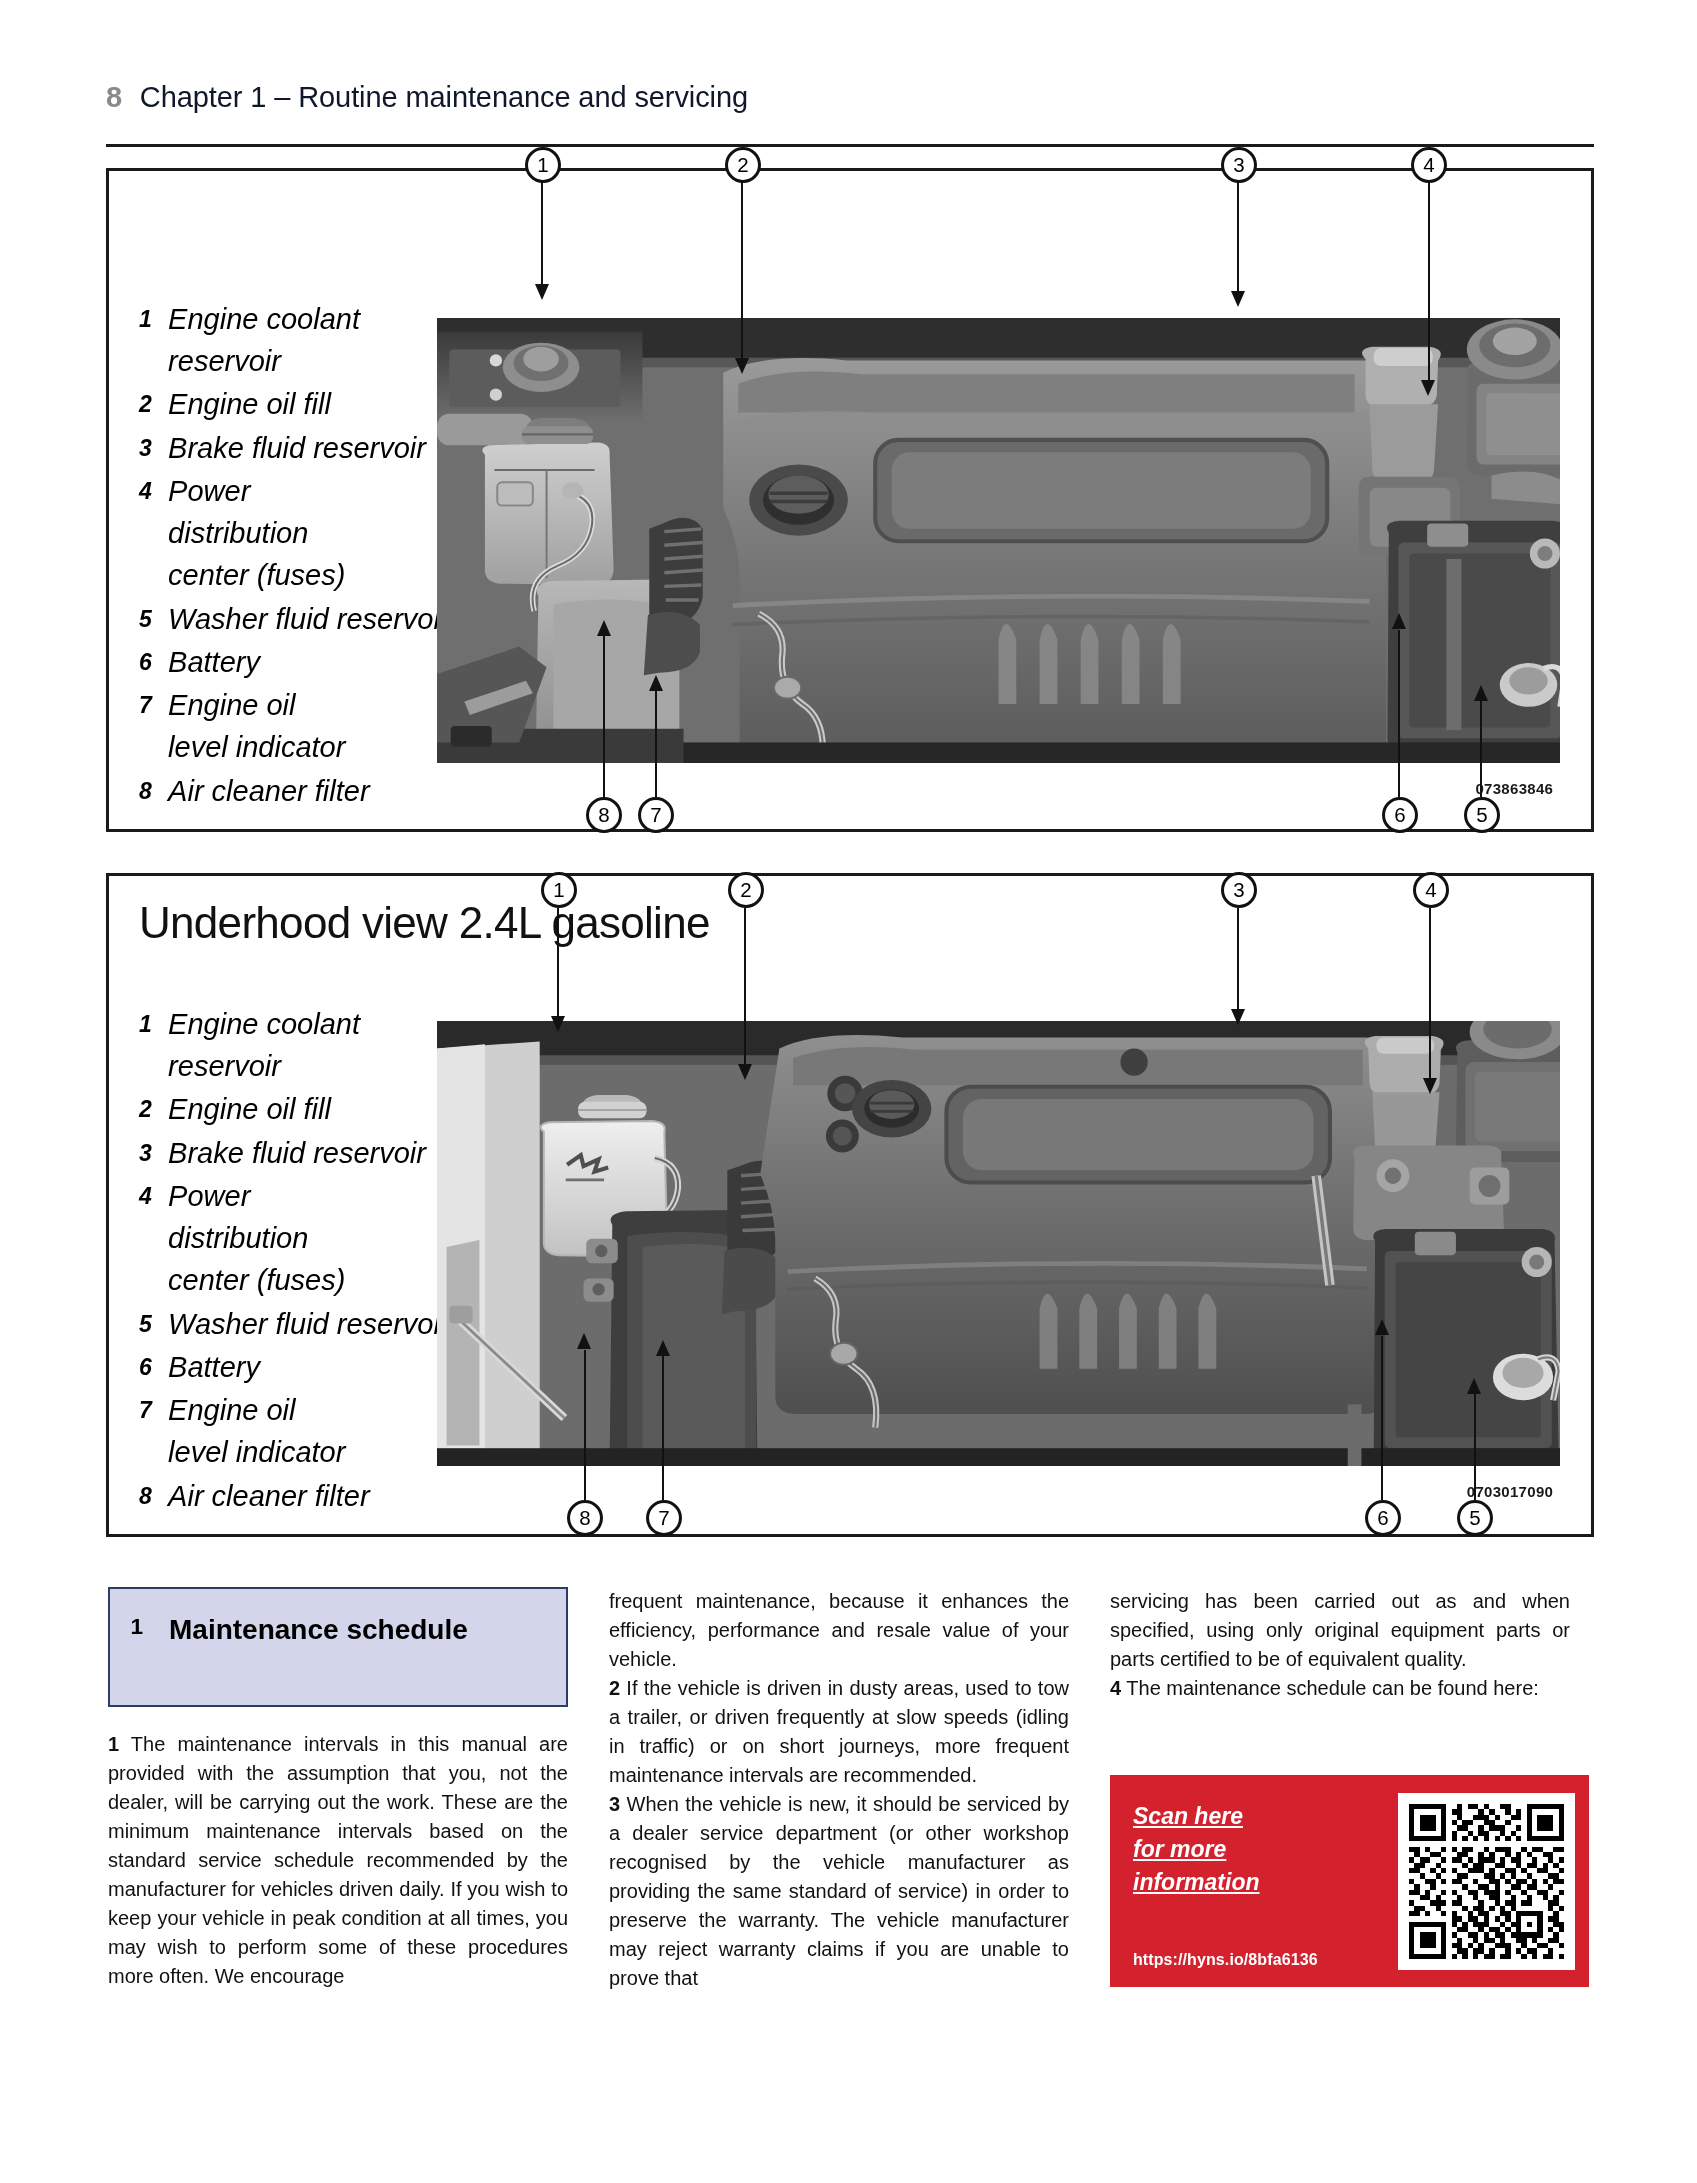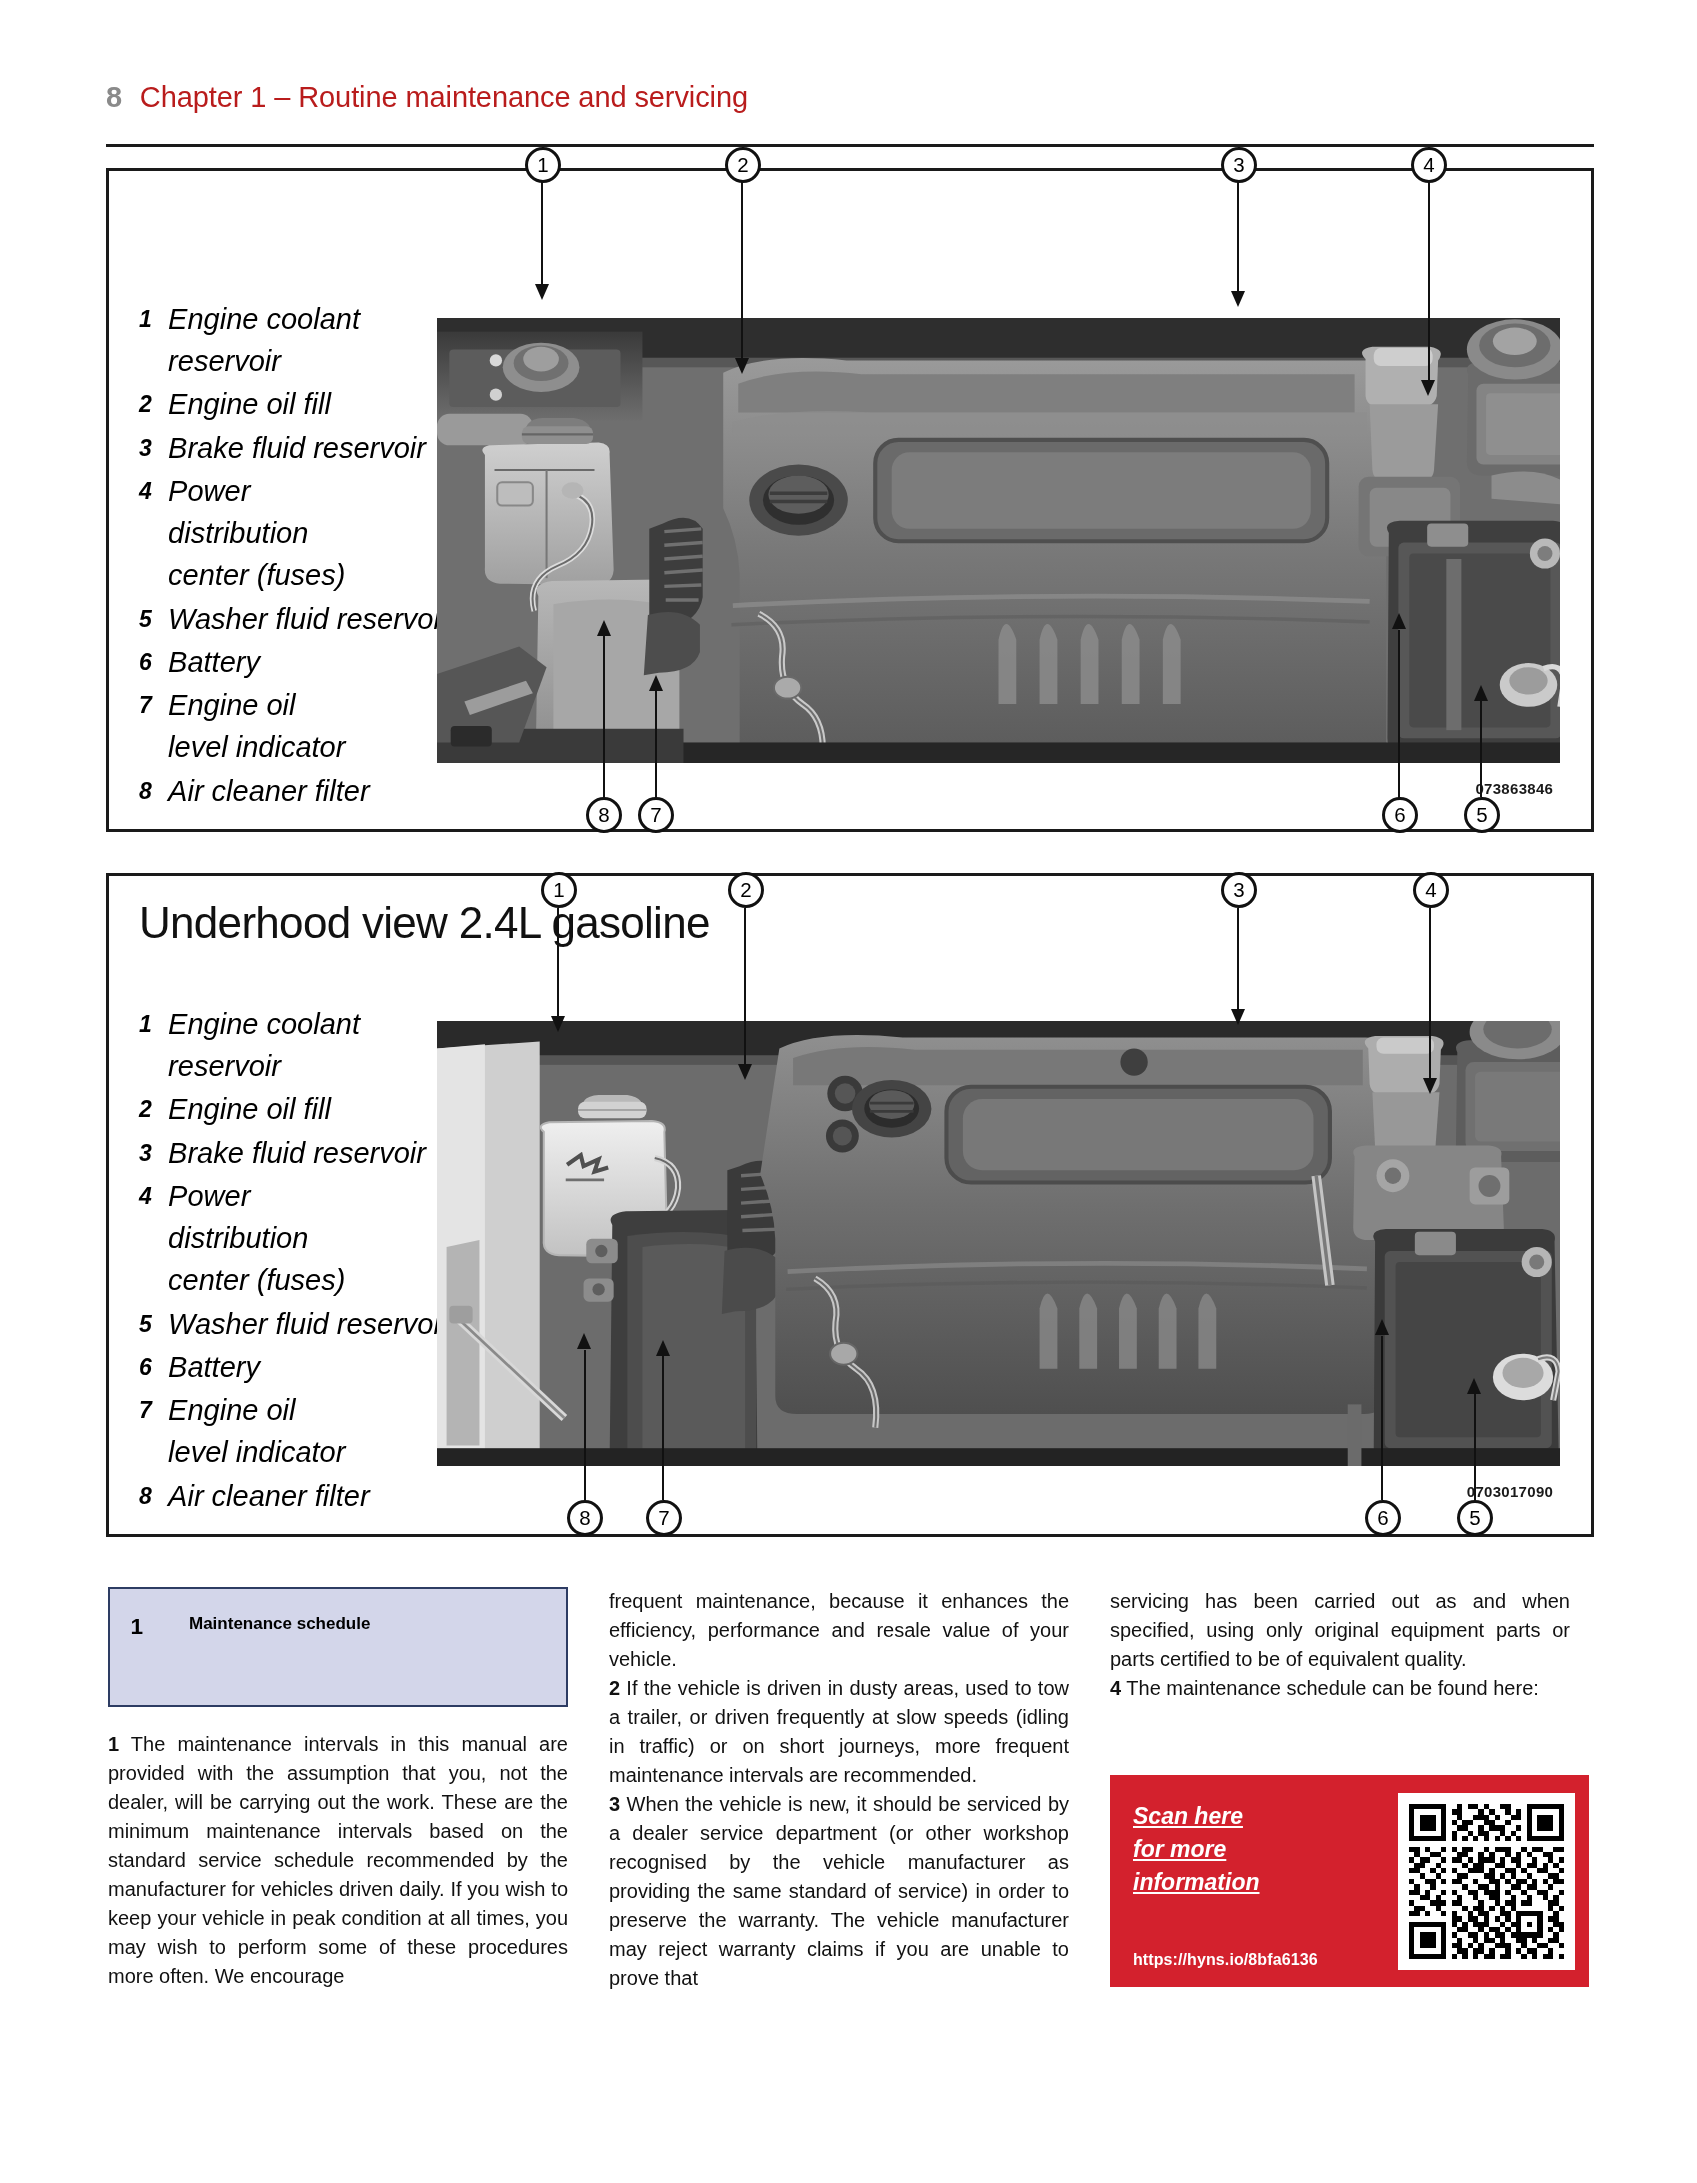--- a/index.html
+++ b/index.html
@@ -27,21 +27,21 @@
   .page-num {
     font-size: 29px;
     font-weight: bold;
     color: #8a8a8a;
     margin-right: 18px;
     letter-spacing: -0.3px;
   }
   .chapter-title {
     font-size: 29px;
     font-weight: normal;
-    color: #b91c1c;
+    color: #0f172a;
     letter-spacing: -0.1px;
   }
   .header-rule {
     position: absolute;
     left: 106px;
     top: 144px;
     width: 1488px;
     height: 3.4px;
     background: #1a1a1a;
   }
@@ -186,23 +186,22 @@
     position: absolute;
     left: 20.5px;
     top: 25px;
     font-size: 22.6px;
     font-weight: bold;
   }
   .section-box .sec-title {
     position: absolute;
     left: 59px;
     top: 25px;
-    font-size: 17px;
+    font-size: 28px;
     font-weight: bold;
-    margin-left: 20px;
   }
   #col-1 { top: 1730px; }
 
   
   .scan-box {
     position: absolute;
     left: 1110px;
     top: 1775px;
     width: 479px;
     height: 212px;

